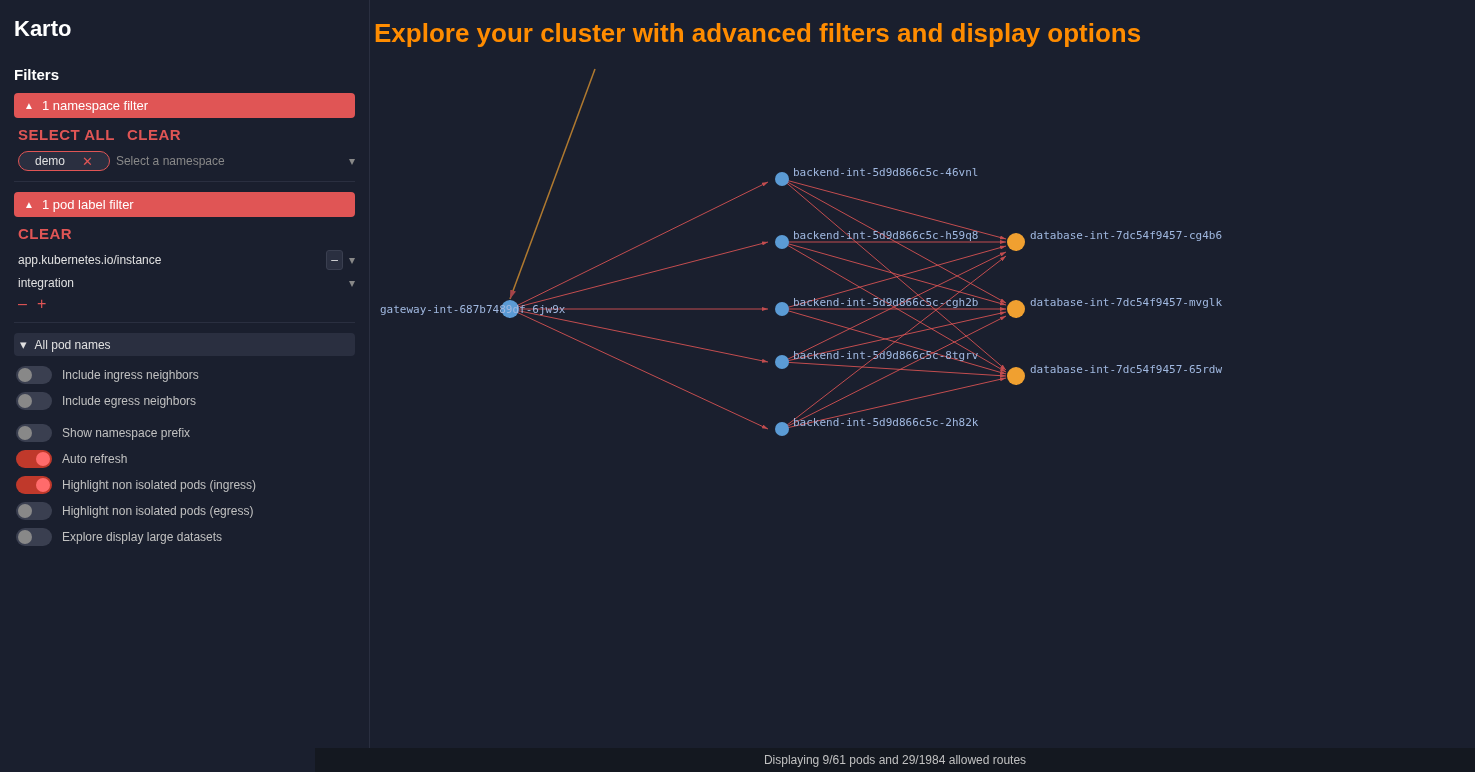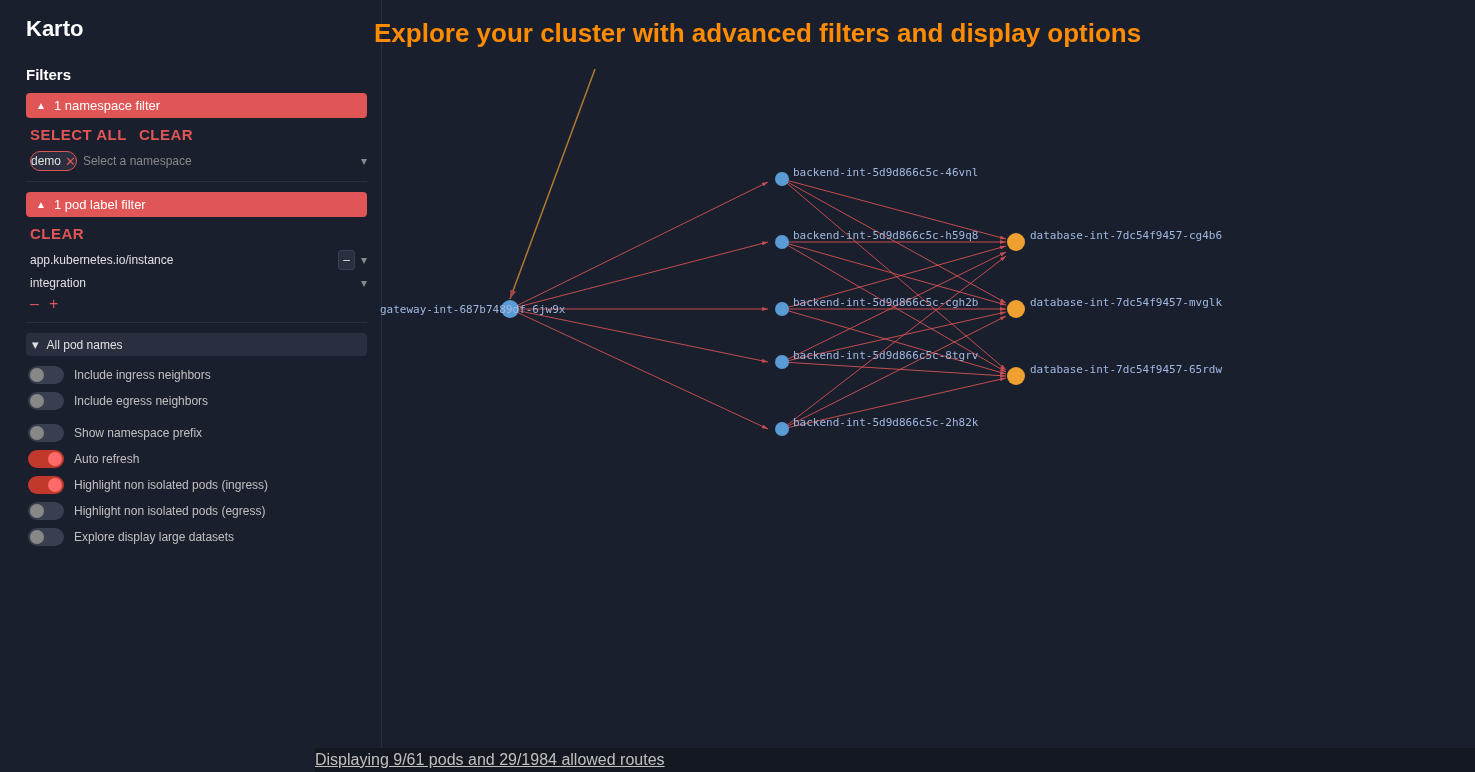--- a/index.html
+++ b/index.html
@@ -10,21 +10,21 @@
       font-size: 13px;
       width: 1475px;
       height: 772px;
       overflow: hidden;
       position: relative;
     }
 
     
     .sidebar {
       position: absolute;
-      left: 12px; top: 0;
+      left: 0; top: 0;
       width: 370px;
       height: 772px;
       background: #1a1f2e;
       padding: 16px 14px;
       border-right: 1px solid #2a2f40;
       overflow-y: auto;
     }
 
     .app-title {
       font-size: 22px;
@@ -82,25 +82,25 @@
       display: flex;
       align-items: center;
       gap: 6px;
       margin-bottom: 10px;
       padding-left: 4px;
     }
 
     .demo-tag {
       display: flex;
       align-items: center;
-      gap: 4px;
+      gap: 17px;
       background: #2a2f40;
       border: 1px solid #e05555;
       border-radius: 12px;
-      padding: 2px 0;
+      padding: 2px 16px;
       color: #e0e0e0;
       font-size: 12px;
     }
     .demo-tag .x {
       color: #e05555;
       cursor: pointer;
       font-size: 13px;
       line-height: 1;
     }
 
@@ -249,24 +249,23 @@
 
     .status-bar {
       position: absolute;
       bottom: 0;
       left: 0;
       right: 0;
       height: 24px;
       background: #141820;
       display: flex;
       align-items: center;
-      justify-content: flex-start;
+      justify-content: center;
       color: #c0c0c0;
-      font-size: 16px;
-      text-decoration: underline;
+      font-size: 12px;
     }
 
     
     .graph-svg {
       position: absolute;
       top: 0; left: 0;
       width: 100%;
       height: 100%;
     }
   </style>

